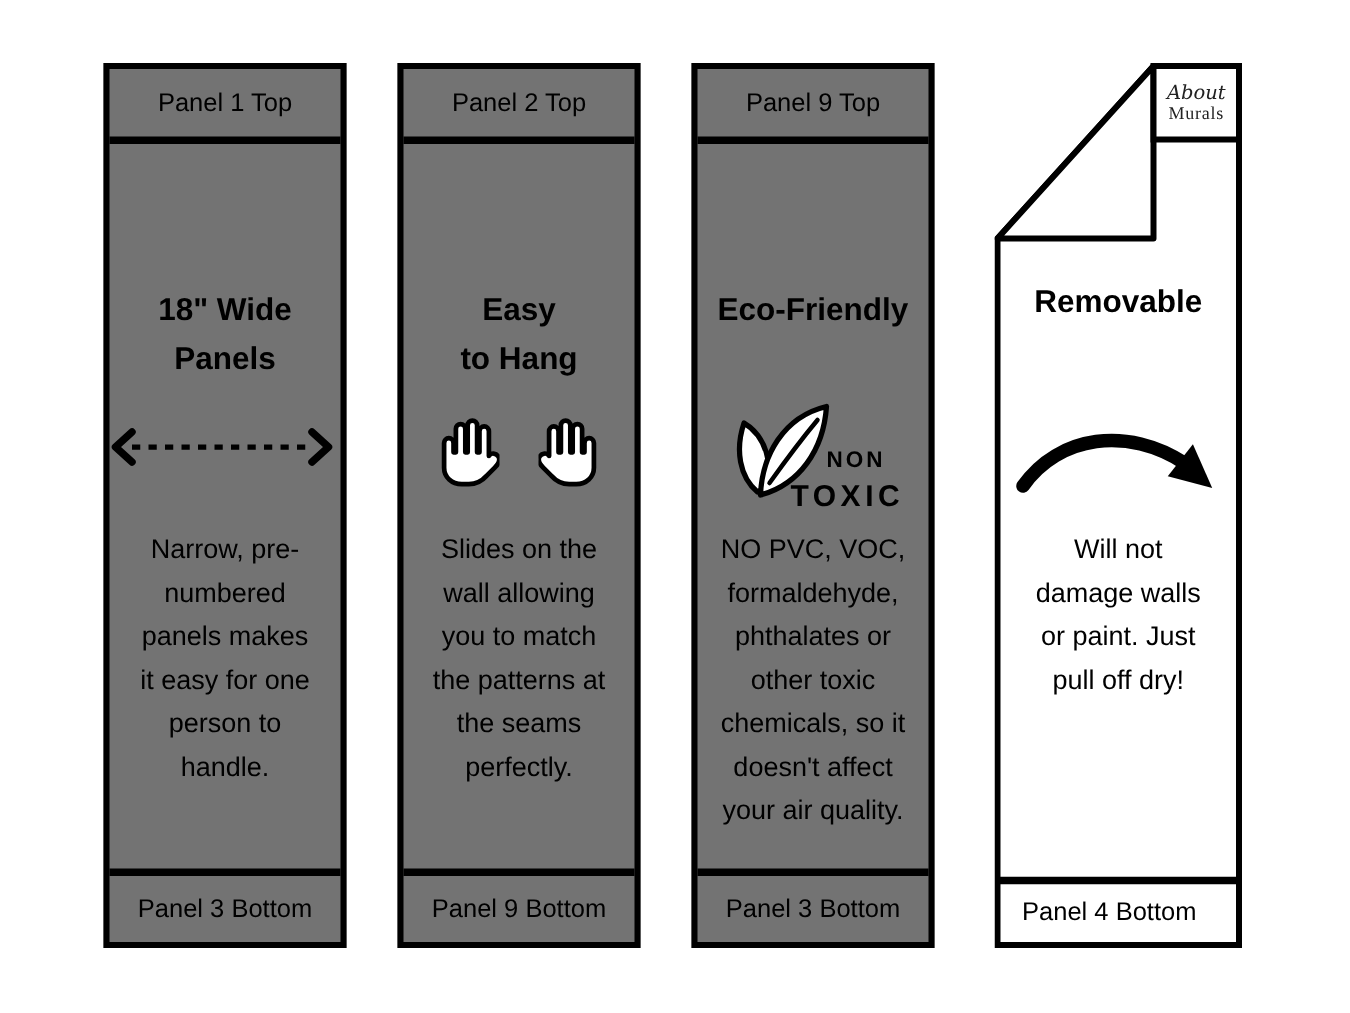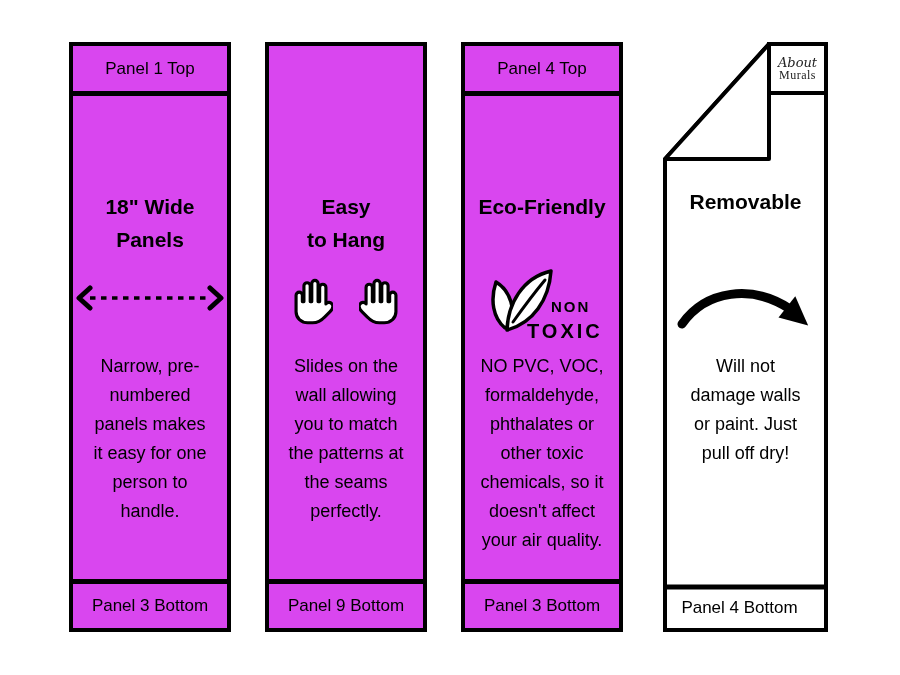--- a/index.html
+++ b/index.html
@@ -2,41 +2,41 @@
 <html><head>
 <meta charset="utf-8">
 <style>
   html,body{margin:0;padding:0;background:#ffffff;}
   .stage{
     position:relative;width:900px;height:675px;background:#ffffff;overflow:hidden;
     font-family:"Liberation Sans",sans-serif;color:#000;
   }
   .panel{
     position:absolute;top:42px;width:162px;height:590px;
-    border:4px solid #000;background:#d946ef;box-sizing:border-box;
+    border:4px solid #000;background:#737373;box-sizing:border-box;
   }
   .panel-header{
     position:absolute;top:0;left:0;right:0;height:45px;
     border-bottom:5px solid #000;display:flex;align-items:center;justify-content:center;
     font-size:17px;
   }
   .panel-footer{
     position:absolute;bottom:0;left:0;right:0;height:44px;
     border-top:5px solid #000;display:flex;align-items:center;justify-content:center;
     font-size:17px;
   }
   .panel-title{
     position:absolute;top:144px;left:0;right:0;text-align:center;
     font-weight:bold;font-size:21px;line-height:33px;white-space:pre-line;
   }
   .panel-body{
     position:absolute;top:306px;left:0;right:0;text-align:center;
     font-size:18px;line-height:29px;white-space:pre-line;
   }
-  .icon-row{position:absolute;left:0;right:0;text-align:center;text-decoration:underline;}
+  .icon-row{position:absolute;left:0;right:0;text-decoration:underline;}
   .arrow1{top:239px;}
   .hands{top:222px;display:flex;justify-content:center;gap:26px;}
   .eco{top:212px;height:90px;}
   .eco .leaves{position:absolute;left:24px;top:0;}
   .eco .non{position:absolute;left:86px;top:40px;font-size:15px;font-weight:600;letter-spacing:2px;}
   .eco .toxic{position:absolute;left:62px;top:62px;font-size:20px;font-weight:600;letter-spacing:3px;}
   
   .panel4{position:absolute;left:663px;top:42px;width:165px;height:590px;}
   .panel4 svg.shape{position:absolute;left:0;top:0;}
   .p4-logo{
@@ -76,20 +76,23 @@
 panels makes
 it easy for one
 person to
 handle.</div>
     <div class="panel-footer">
       <span>Panel 3 Bottom</span>
     </div>
   </div>
 
   <div class="panel" style="left:265px">
+    <div class="panel-header">
+      <span>Panel 2 Top</span>
+    </div>
     <div class="panel-title">Easy
 to Hang</div>
     <div class="icon-row hands">
       <svg width="44" height="64" viewBox="0 0 56 64">
         <path d="M9,47 V26 A4,4 0 0 1 17,26 V34 L19,34 V14 A4,4 0 0 1 27,14 V34 L29,34 V11 A4,4 0 0 1 37,11 V34 L39,34 V16 A4,4 0 0 1 47,16 V37
                  C49,34 53,34.5 55,37.5 C57,40.5 55,44 52,47 L45,54 C41,58.5 36,61 30,61 L24,61 C15.5,61 9,55 9,47 Z" fill="#fff" stroke="#000" stroke-width="4" stroke-linejoin="round" stroke-linecap="round"></path>
       </svg>
       <svg width="44" height="64" viewBox="0 0 56 64" style="transform:scaleX(-1)">
         <path d="M9,47 V26 A4,4 0 0 1 17,26 V34 L19,34 V14 A4,4 0 0 1 27,14 V34 L29,34 V11 A4,4 0 0 1 37,11 V34 L39,34 V16 A4,4 0 0 1 47,16 V37
                  C49,34 53,34.5 55,37.5 C57,40.5 55,44 52,47 L45,54 C41,58.5 36,61 30,61 L24,61 C15.5,61 9,55 9,47 Z" fill="#fff" stroke="#000" stroke-width="4" stroke-linejoin="round" stroke-linecap="round"></path>
@@ -101,21 +104,21 @@
 the patterns at
 the seams
 perfectly.</div>
     <div class="panel-footer">
       <span>Panel 9 Bottom</span>
     </div>
   </div>
 
   <div class="panel" style="left:461px">
     <div class="panel-header">
-      <span>Panel 4 Top</span>
+      <span>Panel 9 Top</span>
     </div>
     <div class="panel-title">Eco-Friendly</div>
     <div class="icon-row eco">
       <svg class="leaves" width="66" height="78" viewBox="0 0 66 78">
         <path d="M16,70 C4,60 1,42 7,24 C22,33 27,53 21,67 Z" fill="#fff" stroke="#000" stroke-width="3.5" stroke-linejoin="round"></path>
         <path d="M18,72 C19,46 33,20 62,13 C60,42 44,65 18,72 Z" fill="#fff" stroke="#000" stroke-width="3.5" stroke-linejoin="round"></path>
         <path d="M24,64 C34,50 46,34 56,22" fill="none" stroke="#000" stroke-width="3" stroke-linecap="round"></path>
       </svg>
       <span class="non">NON</span>
       <span class="toxic">TOXIC</span>

